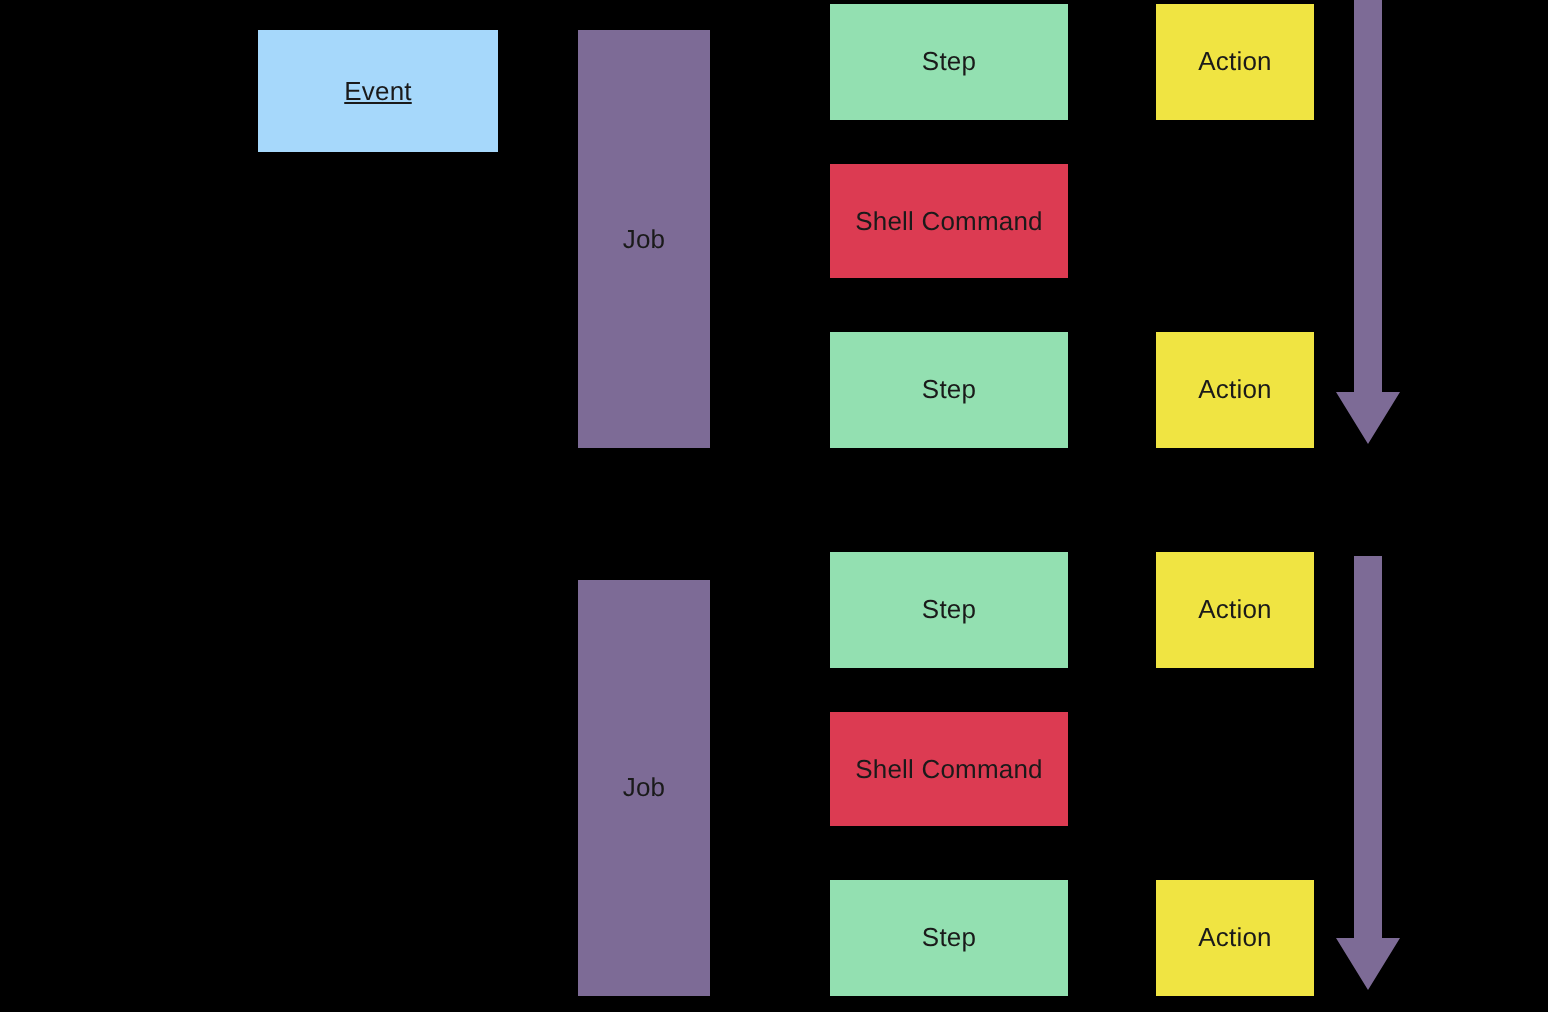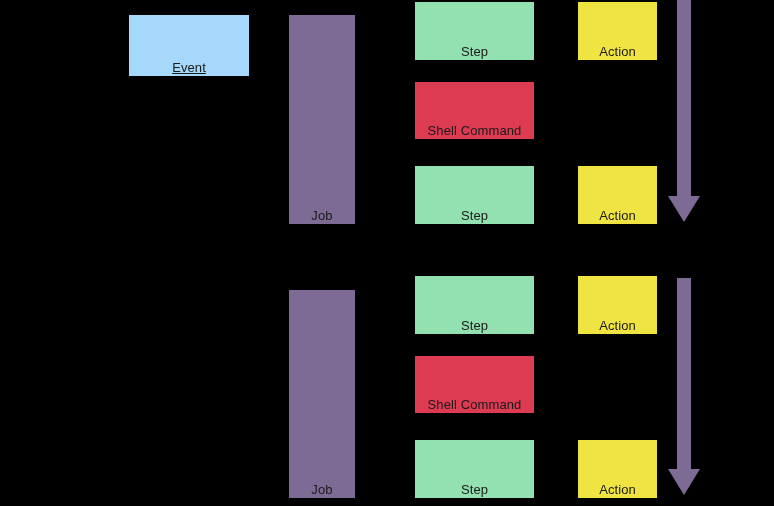--- a/index.html
+++ b/index.html
@@ -14,21 +14,21 @@
   #canvas {
     position: relative;
     width: 774px;
     height: 506px;
     background: #000000;
     overflow: hidden;
   }
   .node {
     position: absolute;
     display: flex;
-    align-items: flex-end;
+    align-items: center;
     justify-content: center;
     box-sizing: border-box;
     color: #1a1a1a;
     font-size: 13px;
     font-family: "Liberation Sans", sans-serif;
     line-height: 1.2;
     text-align: center;
     letter-spacing: 0.1px;
     user-select: none;
   }

